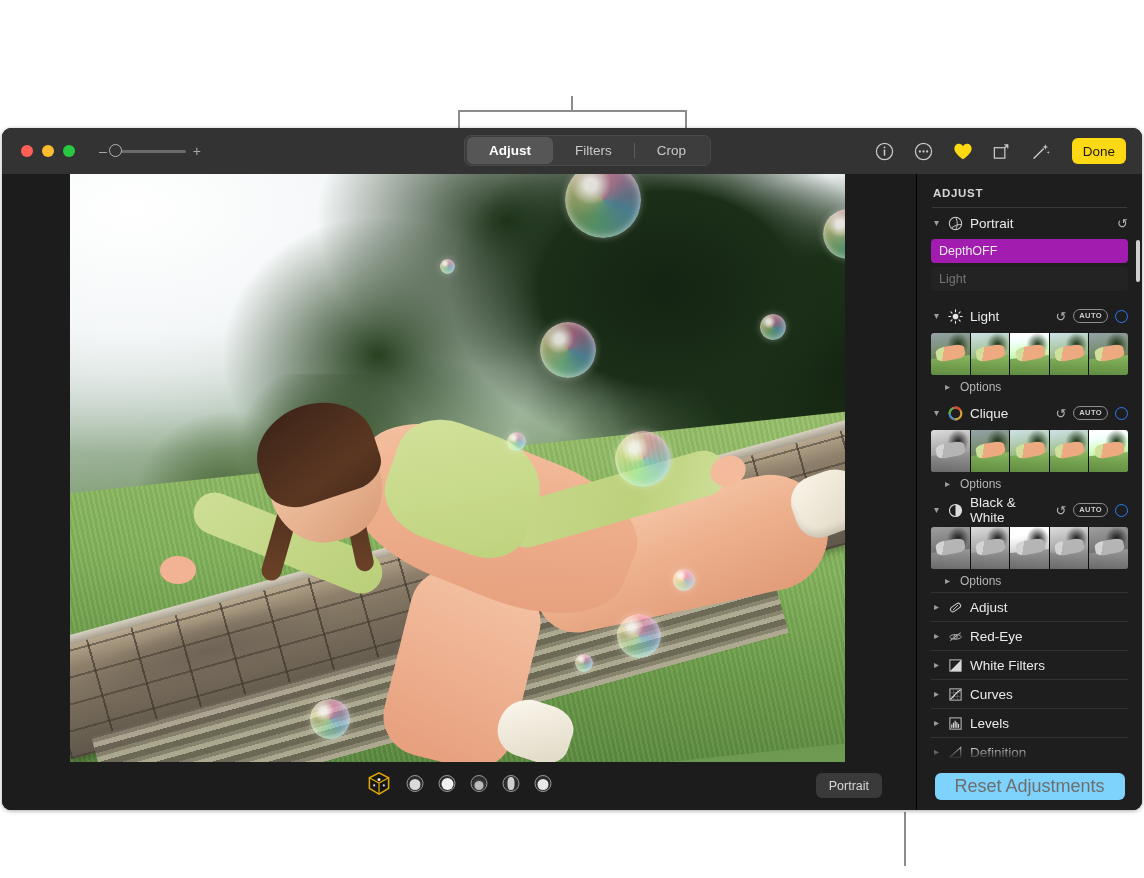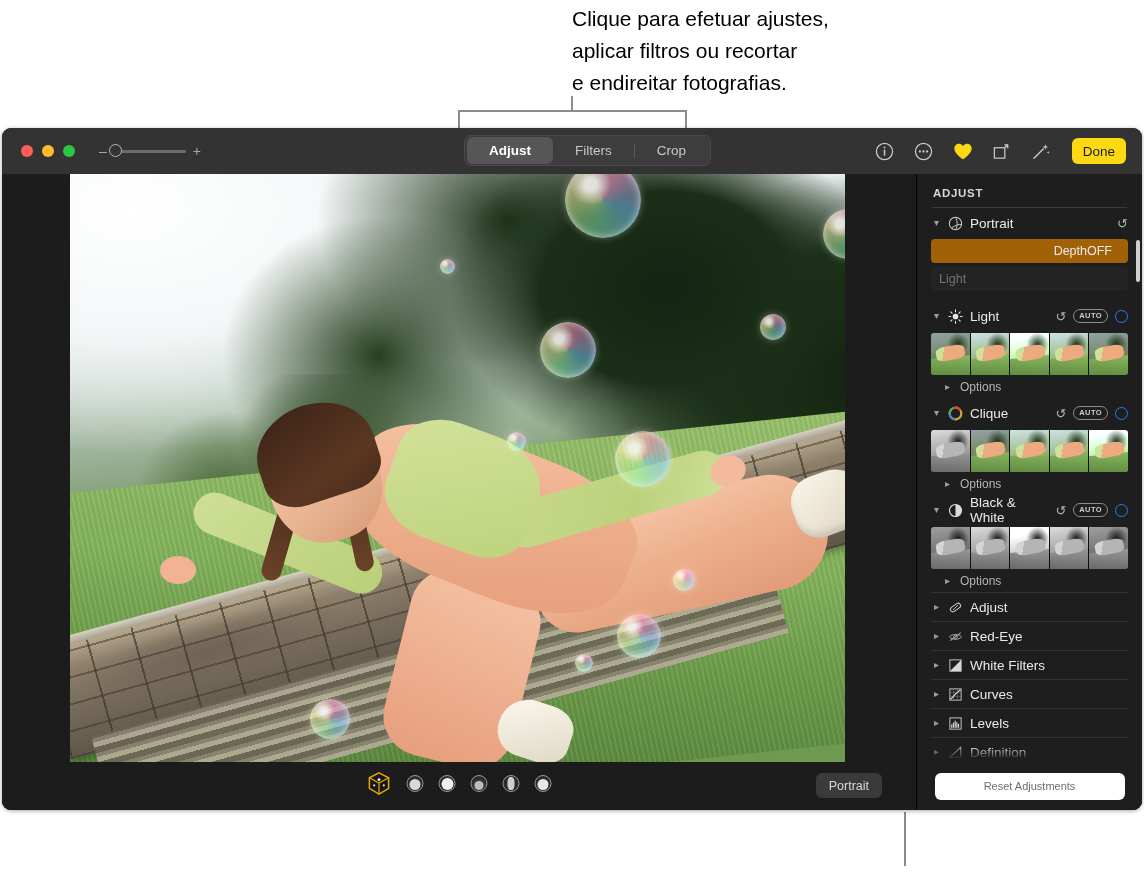--- a/index.html
+++ b/index.html
@@ -321,23 +321,23 @@
   .reset { color:#b0b0b0; font-size:13px; line-height:1; }
   .auto {
     font-size:7.5px; letter-spacing:.4px; color:#cfcfcf; font-weight:bold;
     border:1px solid #8d8d8d; border-radius:7px; padding:1px 5px 1.5px;
   }
   .toggle-ring { width:13px; height:13px; border-radius:50%; border:1.6px solid #2a7cf7; }
 
   
   .row-depth {
     height:24px; margin:1px 0 4px; border-radius:4px;
-    background:#a16207;
-    display:flex; align-items:center; justify-content:flex-end;
-    padding:0 16px; font-size:12.5px; color:#ececec;
+    background:#a21caf;
+    display:flex; align-items:center; justify-content:flex-start;
+    padding:0 8px; font-size:12.5px; color:#ececec;
   }
   .row-light {
     height:24px; border-radius:4px; background:#232323;
     display:flex; align-items:center; padding:0 8px;
     font-size:12.5px; color:#757575;
   }
 
   
   .strip { display:flex; height:42px; margin:2px 0 1px; border-radius:3px; overflow:hidden; }
   .thumb { position:relative; flex:1; overflow:hidden; border-right:1px solid #0e0e0e; }
@@ -372,37 +372,34 @@
   #sb-bar {
     position:absolute; right:2px; top:66px; width:4px; height:42px;
     background:#cfcfcf; border-radius:2px;
   }
   #sb-foot {
     height:48px; background:#1e1e1e;
     display:flex; align-items:center; justify-content:center;
   }
   #reset-adj {
     width:190px; height:27px; border-radius:6px;
-    background:#ffffff; color:#6e6e6e; font-size:11px;
+    background:#7dd3fc; color:#6e6e6e; font-size:18px;
     display:flex; align-items:center; justify-content:center;
   }
   .fade {
     position:absolute; left:0; right:0; bottom:0; height:16px;
     background:linear-gradient(180deg, rgba(30,30,30,0) 0%, #1e1e1e 85%);
     pointer-events:none;
   }
 </style>
 </head>
 <body>
 
 <div id="stage">
 
-  <div class="callout-text-top">Clique para efetuar ajustes,
-aplicar filtros ou recortar
-e endireitar fotografias.</div>
   <div class="cl cl-top-vert"></div>
   <div class="cl cl-top-horiz"></div>
   <div class="cl cl-top-lstem"></div>
   <div class="cl cl-top-rstem"></div>
 
   <div class="cl cl-r-vert"></div>
   <div class="cl cl-r-ttab"></div>
   <div class="cl cl-r-btab"></div>
   <div class="cl cl-r-lead"></div>
 

